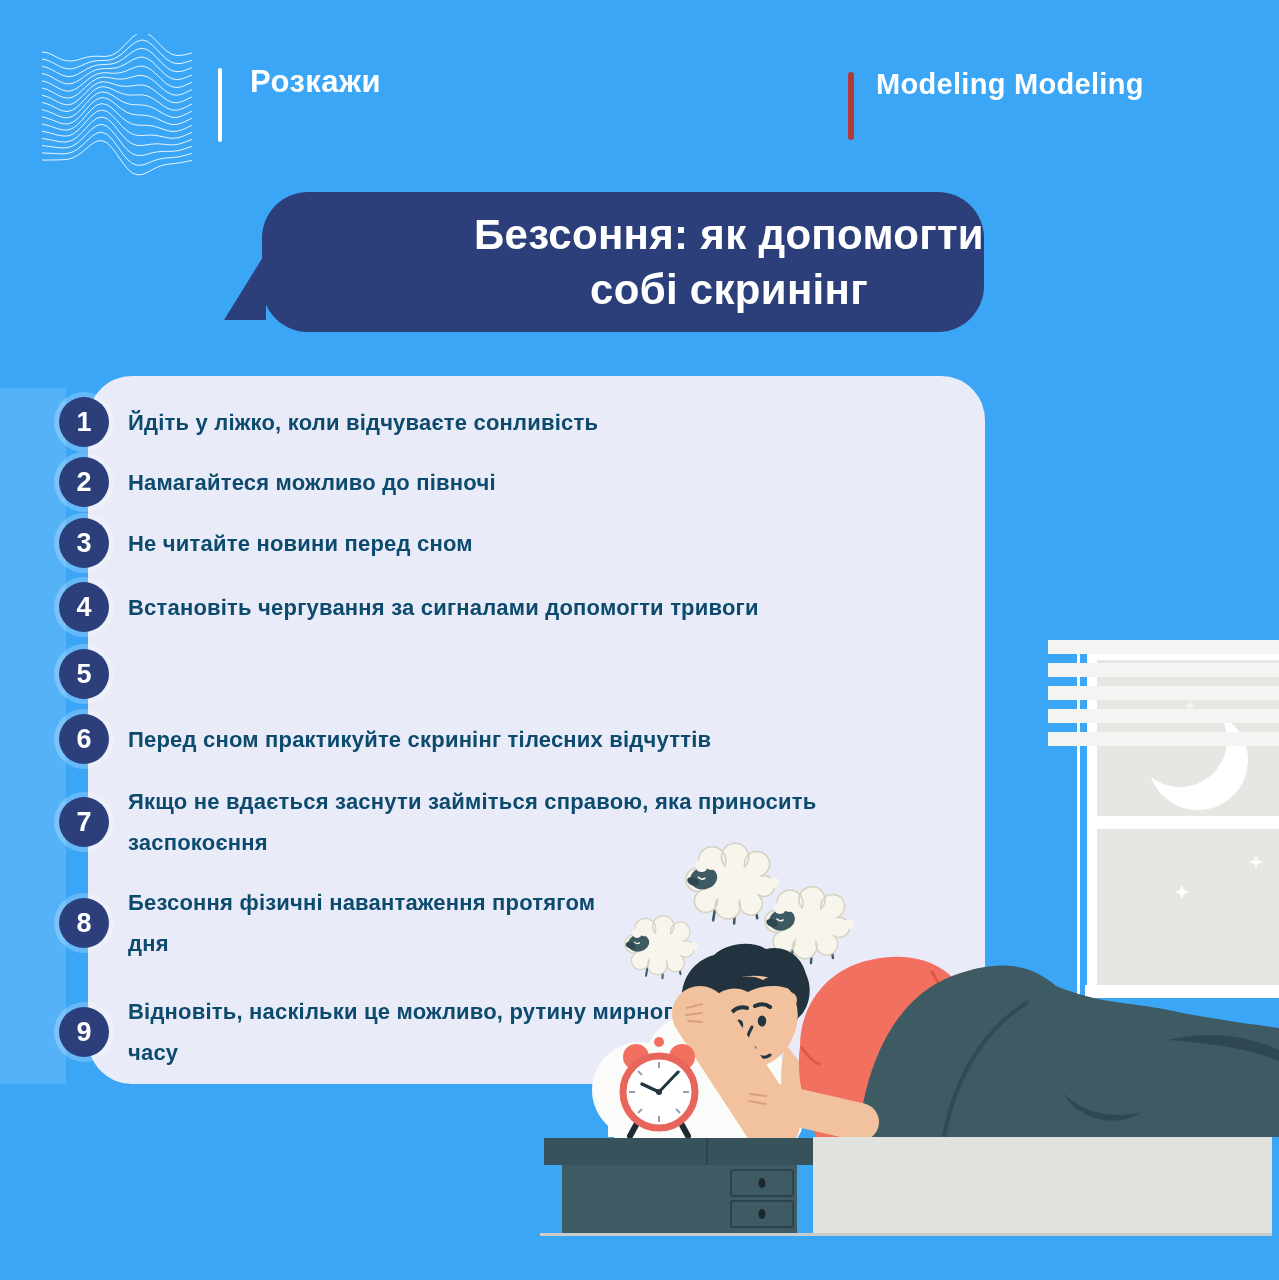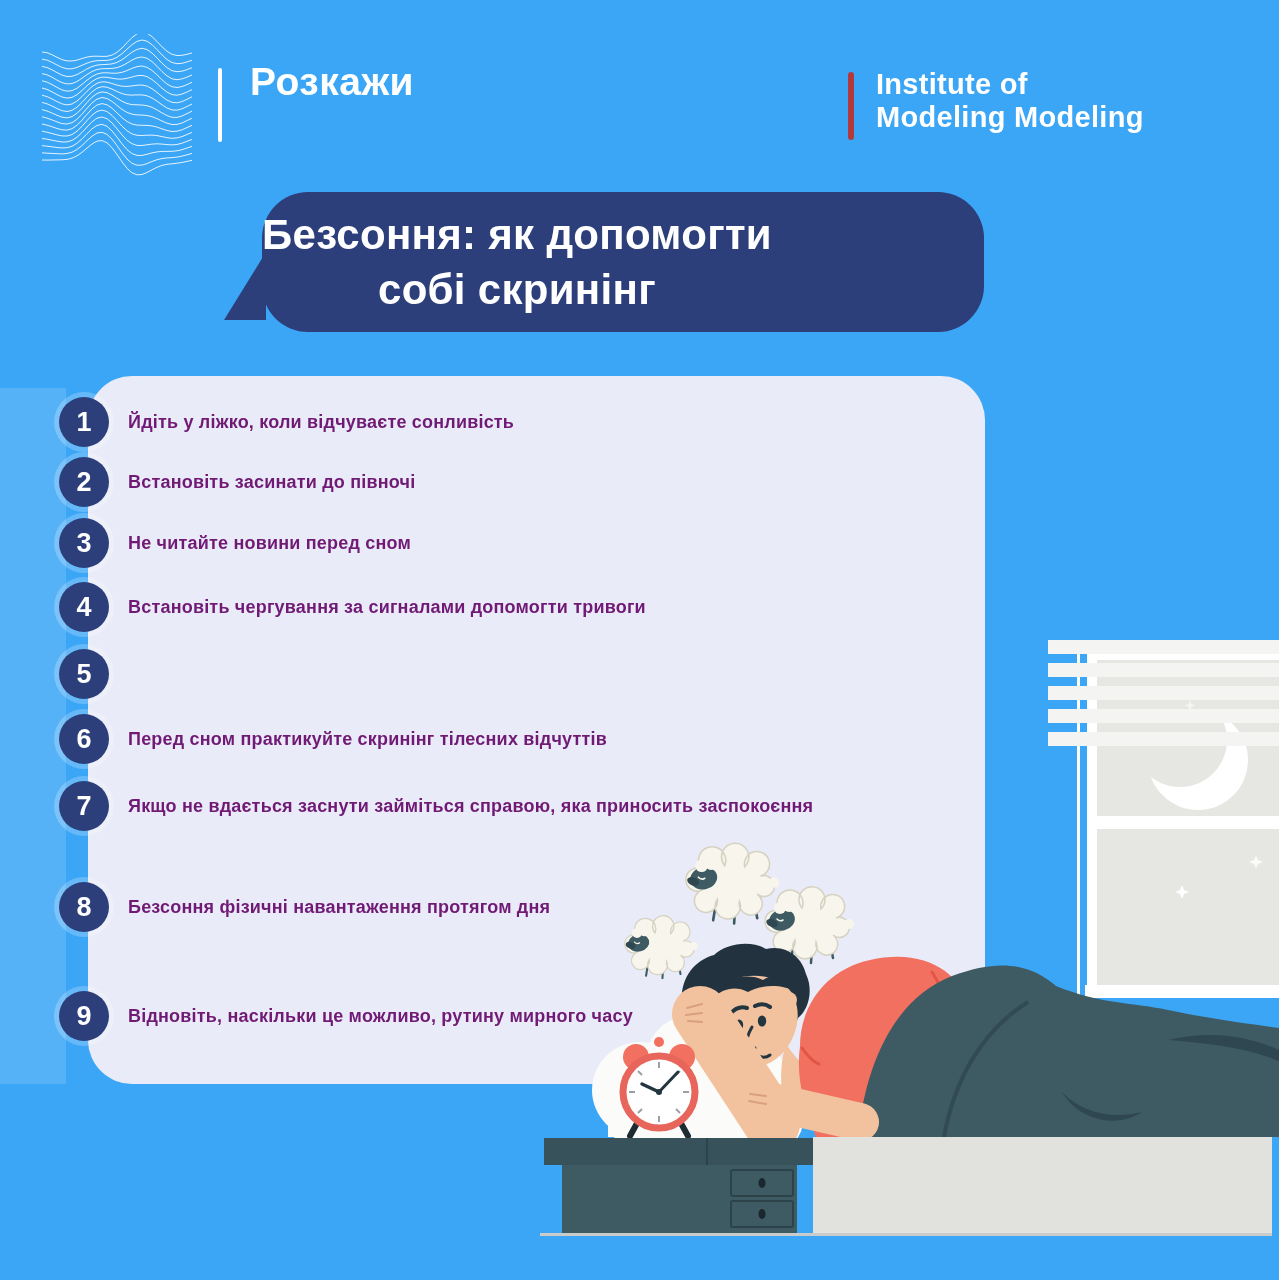--- a/index.html
+++ b/index.html
@@ -7,36 +7,36 @@
     position:relative;width:1279px;height:1280px;overflow:hidden;
     background:#3BA6F6;
     font-family:"Liberation Sans", sans-serif;
     -webkit-font-smoothing:antialiased;
   }
   
   .left-strip{position:absolute;left:0;top:388px;width:66px;height:696px;background:rgba(255,255,255,.14);}
   
   .logo-wrap{position:absolute;left:36px;top:34px;width:165px;height:150px;}
   .brand-divider{position:absolute;left:218px;top:68px;width:4px;height:74px;background:#fff;border-radius:2px;}
-  .brand-text{position:absolute;left:250px;top:60px;color:#fff;font-weight:bold;font-size:39px;line-height:43px;letter-spacing:.5px;}
+  .brand-text{position:absolute;left:250px;top:60px;color:#fff;font-weight:bold;font-size:31px;line-height:43px;letter-spacing:.5px;}
   .inst-bar{position:absolute;left:848px;top:72px;width:6px;height:68px;background:#B23A3E;border-radius:3px;}
   .inst-text{position:absolute;left:876px;top:68px;color:#fff;font-weight:bold;font-size:29px;line-height:33px;letter-spacing:.3px;}
   
   .bubble{position:absolute;left:262px;top:192px;width:722px;height:140px;background:#2C3F7B;border-radius:46px;
-          display:flex;align-items:center;justify-content:flex-start;}
+          display:flex;align-items:center;justify-content:flex-end;}
   .bubble-tail{position:absolute;left:224px;top:252px;width:42px;height:68px;background:#2C3F7B;
                clip-path:polygon(100% 0,100% 100%,0 100%);}
   .bubble h1{margin:0;color:#fff;font-size:42px;line-height:55px;text-align:center;font-weight:bold;letter-spacing:.3px;}
   
   .panel{position:absolute;left:88px;top:376px;width:897px;height:708px;background:#E9ECF8;border-radius:44px;}
   .tip{position:absolute;left:59px;display:flex;align-items:center;gap:19px;z-index:3;}
   .badge{flex:0 0 auto;width:50px;height:50px;border-radius:50%;background:#2C3F7B;color:#fff;
          font-size:27px;font-weight:bold;display:flex;align-items:center;justify-content:center;
          box-shadow:0 0 0 5px rgba(255,255,255,.22);}
-  .tip-text{color:#701a75;font-size:18px;font-weight:bold;line-height:41px;letter-spacing:.2px;}
+  .tip-text{color:#0c4a6e;font-size:22px;font-weight:bold;line-height:41px;letter-spacing:.2px;}
   .t1{top:397px}.t2{top:457px}.t3{top:518px}.t4{top:582px}.t5{top:649px}.t6{top:714px}
   .t7{top:781px}.t8{top:882px}.t9{top:991px}
   .t7 .tip-text{max-width:740px}.t8 .tip-text{max-width:500px}.t9 .tip-text{max-width:560px}
   
   .scene{position:absolute;left:0;top:0;width:1279px;height:1280px;z-index:5;pointer-events:none;}
 </style>
 </head>
 <body>
 
 <div id="canvas">
@@ -62,41 +62,40 @@
         <path d="M6.0,118.8 L11.0,119.2 L16.0,119.4 L21.0,119.7 L26.0,119.9 L31.0,119.5 L36.0,118.2 L41.0,115.5 L46.0,111.5 L51.0,106.7 L56.0,102.2 L61.0,99.0 L66.0,98.3 L71.0,100.4 L76.0,105.1 L81.0,111.7 L86.0,118.8 L91.0,125.0 L96.0,129.3 L101.0,131.2 L106.0,131.1 L111.0,129.6 L116.0,127.5 L121.0,125.7 L126.0,124.5 L131.0,123.9 L136.0,123.6 L141.0,123.1 L146.0,122.1 L151.0,120.8 L156.0,119.4 " fill="none" stroke="rgba(255,255,255,0.85)" stroke-width="1"></path>
         <path d="M6.0,126.0 L11.0,126.1 L16.0,126.0 L21.0,125.9 L26.0,125.8 L31.0,125.4 L36.0,124.2 L41.0,121.8 L46.0,118.3 L51.0,114.1 L56.0,110.0 L61.0,107.1 L66.0,106.6 L71.0,108.8 L76.0,113.7 L81.0,120.5 L86.0,127.8 L91.0,134.3 L96.0,138.8 L101.0,140.8 L106.0,140.5 L111.0,138.5 L116.0,135.8 L121.0,133.3 L126.0,131.4 L131.0,130.3 L136.0,129.8 L141.0,129.2 L146.0,128.5 L151.0,127.4 L156.0,126.4 " fill="none" stroke="rgba(255,255,255,0.85)" stroke-width="1"></path>
       </svg>
   </div>
   <div class="brand-divider"></div>
   <div class="brand-text">
     <div>Розкажи</div>
   </div>
   <div class="inst-bar"></div>
   <div class="inst-text">
-    <div>Institute of</div>
     <div>Modeling Modeling</div>
   </div>
 
   <div class="bubble-tail"></div>
   <div class="bubble">
     <h1>
       <span>Безсоння: як допомогти</span><br>
       <span>собі скринінг</span>
     </h1>
   </div>
 
   <div class="panel"></div>
 
   <div class="tip t1">
     <div class="badge">1</div>
     <div class="tip-text">Йдіть у ліжко, коли відчуваєте сонливість</div>
   </div>
   <div class="tip t2">
     <div class="badge">2</div>
-    <div class="tip-text">Встановіть засинати до півночі</div>
+    <div class="tip-text">Намагайтеся можливо до півночі</div>
   </div>
   <div class="tip t3">
     <div class="badge">3</div>
     <div class="tip-text">Не читайте новини перед сном</div>
   </div>
   <div class="tip t4">
     <div class="badge">4</div>
     <div class="tip-text">Встановіть чергування за сигналами допомогти тривоги</div>
   </div>
   <div class="tip t5">

